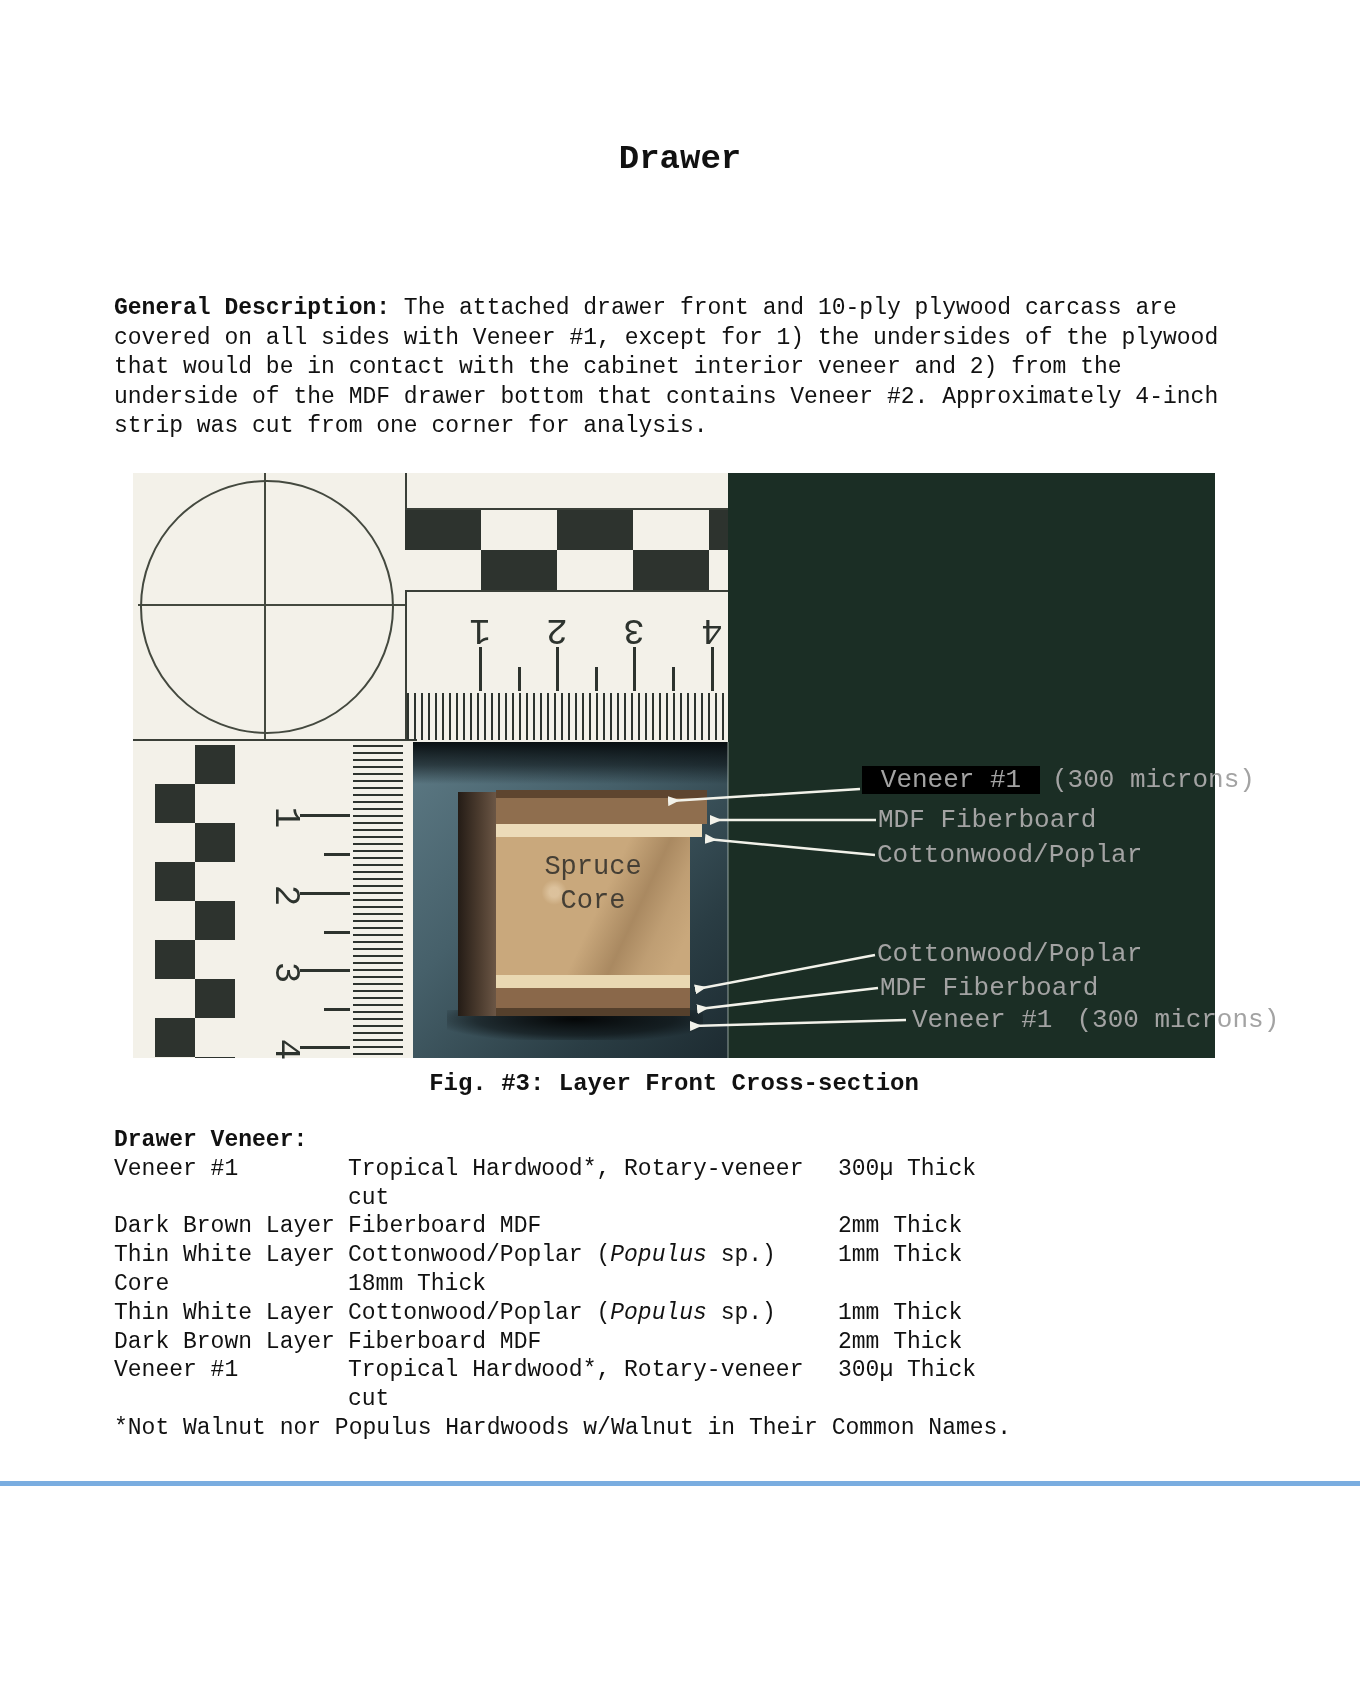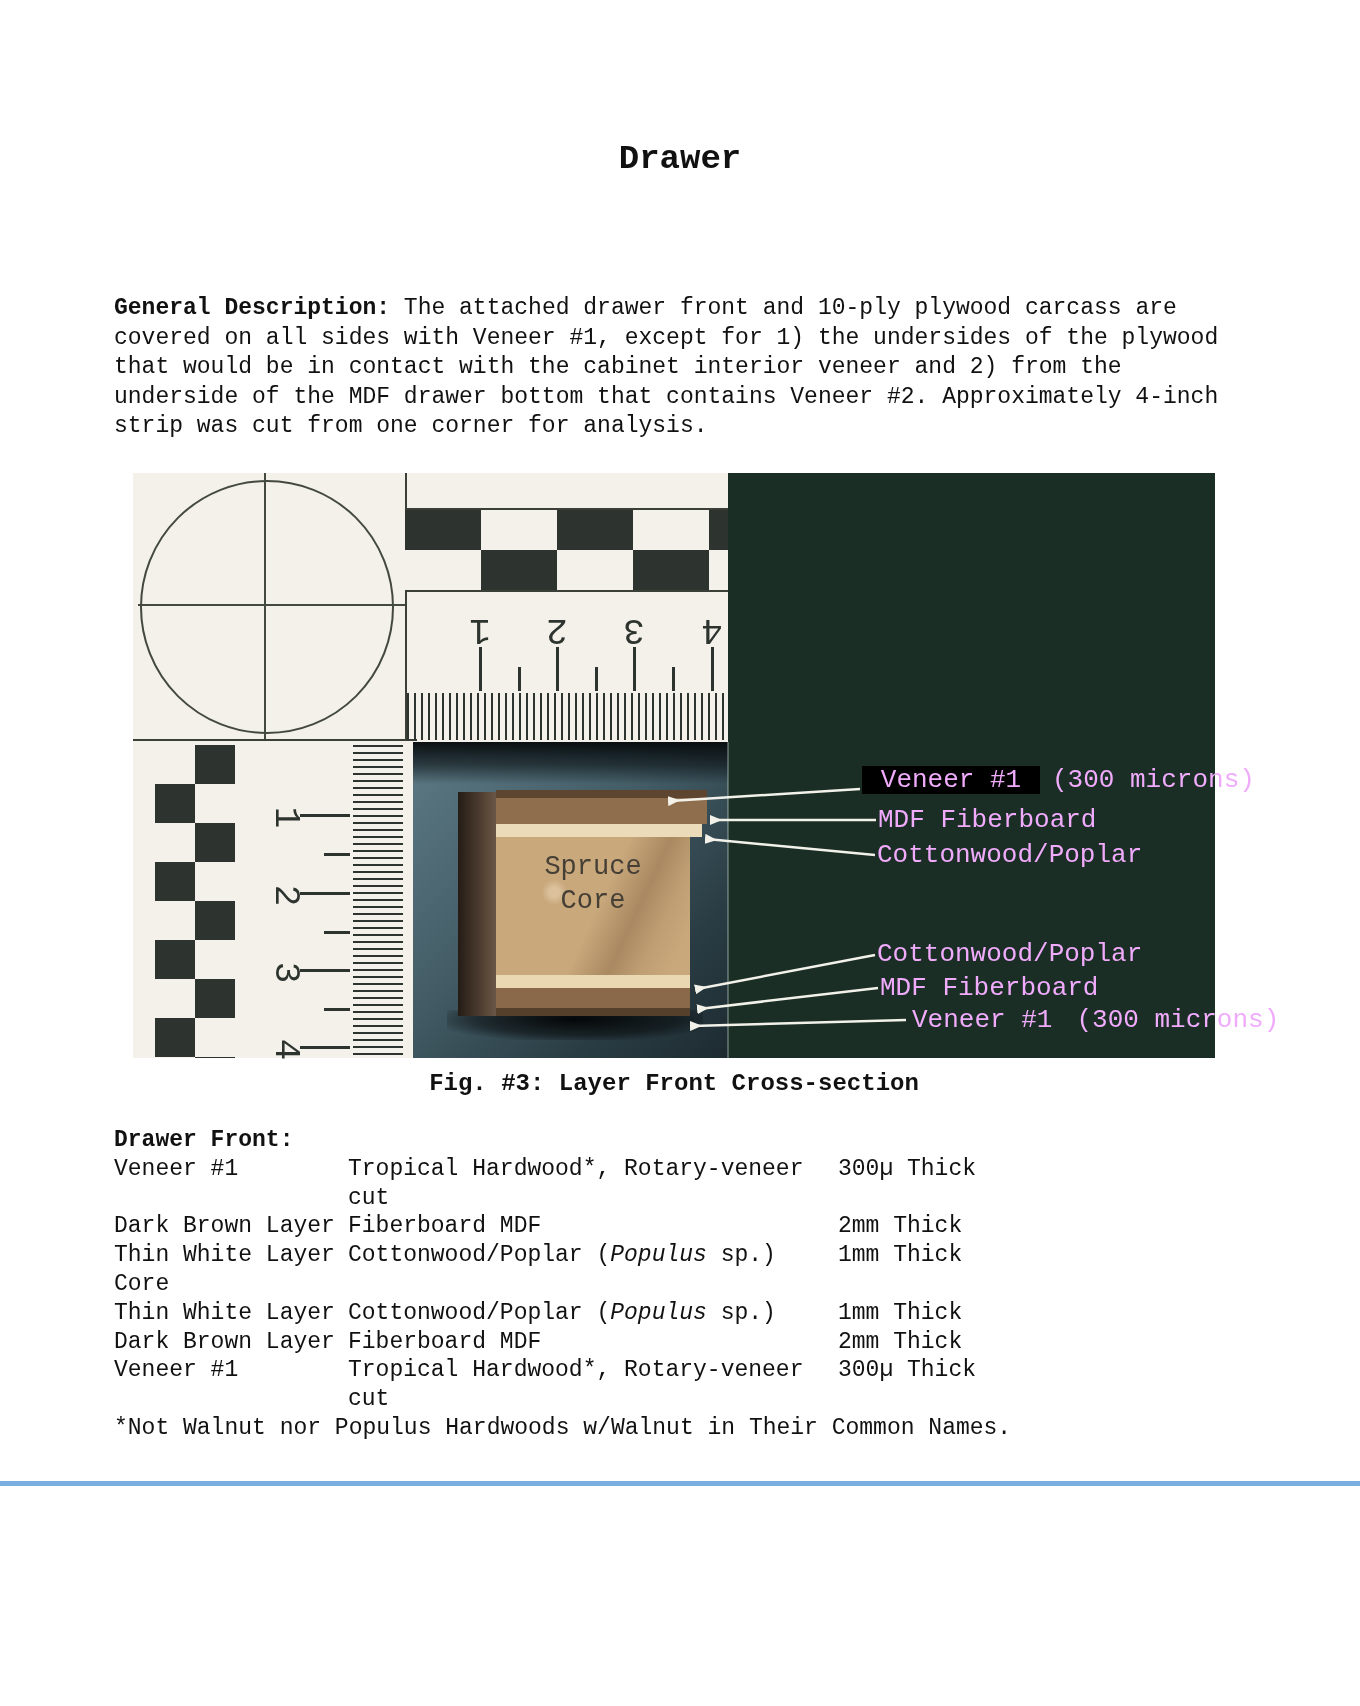--- a/index.html
+++ b/index.html
@@ -79,21 +79,21 @@
          background-image:linear-gradient(115deg,transparent 52%,rgba(138,106,70,.5) 68%,rgba(160,128,90,.25) 80%,transparent 92%),
                           radial-gradient(circle at 30% 40%,rgba(255,240,215,.35) 0 3%,transparent 8%);}
   .bl-cream2{position:absolute;left:83px;top:233px;width:194px;height:13px;background:#e9d8b2;}
   .bl-mdf2{position:absolute;left:83px;top:246px;width:194px;height:20px;background:#8a684a;}
   .bl-ven2{position:absolute;left:83px;top:266px;width:194px;height:8px;background:#55402c;}
   .core-label{position:absolute;left:83px;top:108px;width:194px;text-align:center;
          font-size:27px;line-height:34px;color:#453f35;}
   .photo-edge{position:absolute;left:594px;top:269px;width:2px;height:316px;background:rgba(225,235,230,.3);}
 
   
-  .ann{position:absolute;font-size:26px;line-height:28px;color:#f0abfc;white-space:nowrap;}
+  .ann{position:absolute;font-size:26px;line-height:28px;color:#a3a3a3;white-space:nowrap;}
   .ann .hl{display:inline-block;background:#000000;width:178px;text-align:center;}
   .ann .sfx{margin-left:12px;}
   .a1{left:729px;top:293px;} .a2{left:745px;top:333px;} .a3{left:744px;top:368px;}
   .a4{left:744px;top:467px;} .a5{left:747px;top:501px;} .a6{left:779px;top:533px;}
   .a6 .sfx{margin-left:24px;}
   svg.arrows{position:absolute;left:0;top:0;width:1082px;height:585px;pointer-events:none;}
 
   
   .caption{position:absolute;left:133px;top:1070px;width:1082px;text-align:center;
            font-size:24px;font-weight:bold;}
@@ -195,39 +195,40 @@
     <div class="ann a2">MDF Fiberboard</div>
     <div class="ann a3">Cottonwood/Poplar</div>
     <div class="ann a4">Cottonwood/Poplar</div>
     <div class="ann a5">MDF Fiberboard</div>
     <div class="ann a6"><span>Veneer #1</span><span class="sfx">(300 microns)</span></div>
   </div>
 
   <div class="caption">Fig. #3: Layer Front Cross-section</div>
 
   <div class="tblock">
-    <div class="tbl-head">Drawer Front:</div>
+    <div class="tbl-head">Drawer Veneer:</div>
     <div id="tbl-rows">
         <div class="tbl-row">
           <span class="c1">Veneer #1</span>
           <span class="c2"><span>Tropical Hardwood*, Rotary-veneer cut</span></span>
           <span class="c3">300µ Thick</span>
         </div>
         <div class="tbl-row">
           <span class="c1">Dark Brown Layer</span>
           <span class="c2"><span>Fiberboard MDF</span></span>
           <span class="c3">2mm Thick</span>
         </div>
         <div class="tbl-row">
           <span class="c1">Thin White Layer</span>
           <span class="c2"><span>Cottonwood/Poplar (</span><i>Populus</i><span> sp.)</span></span>
           <span class="c3">1mm Thick</span>
         </div>
         <div class="tbl-row">
           <span class="c1">Core</span>
+          <span class="c3">18mm Thick</span>
         </div>
         <div class="tbl-row">
           <span class="c1">Thin White Layer</span>
           <span class="c2"><span>Cottonwood/Poplar (</span><i>Populus</i><span> sp.)</span></span>
           <span class="c3">1mm Thick</span>
         </div>
         <div class="tbl-row">
           <span class="c1">Dark Brown Layer</span>
           <span class="c2"><span>Fiberboard MDF</span></span>
           <span class="c3">2mm Thick</span>

